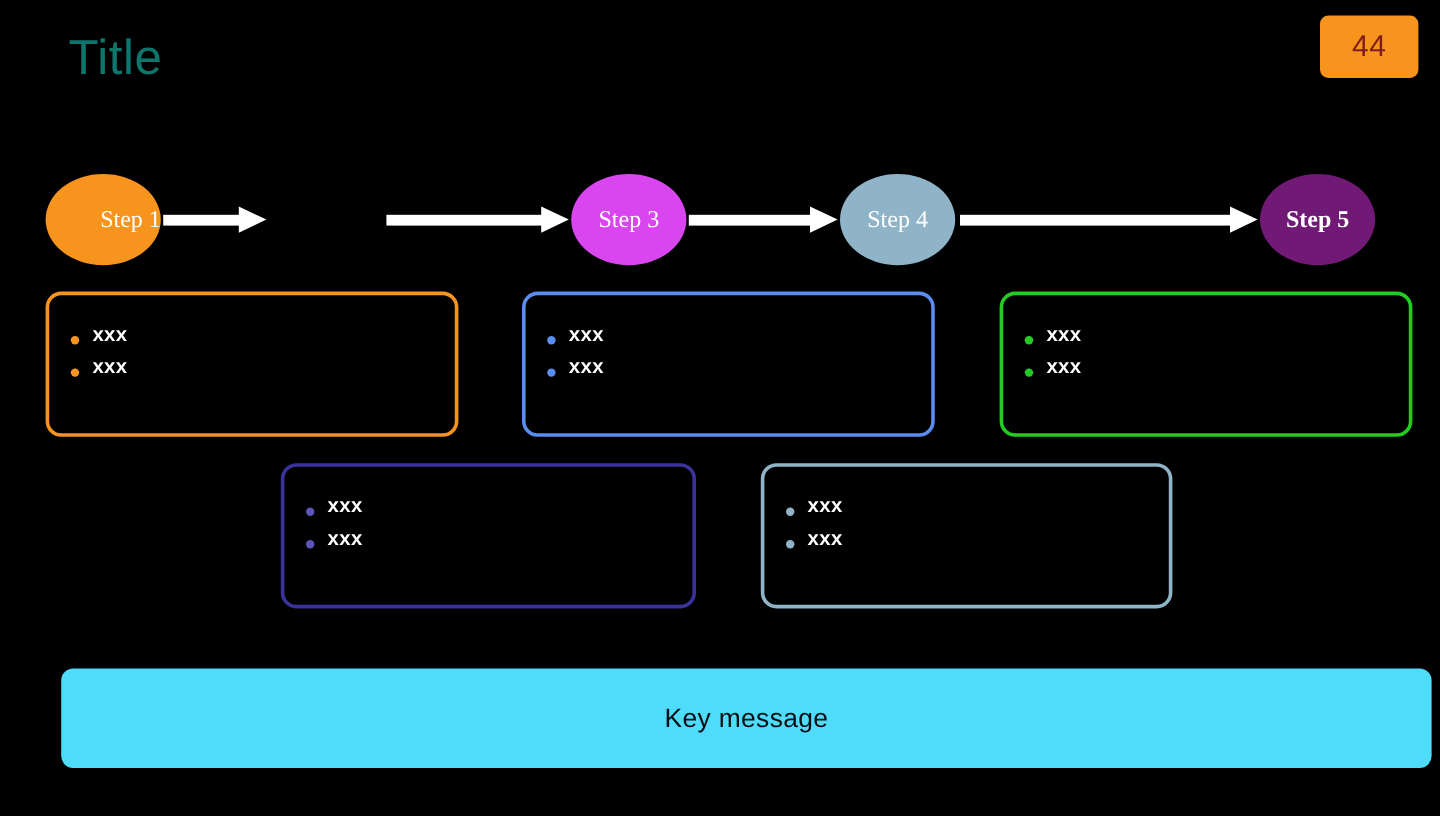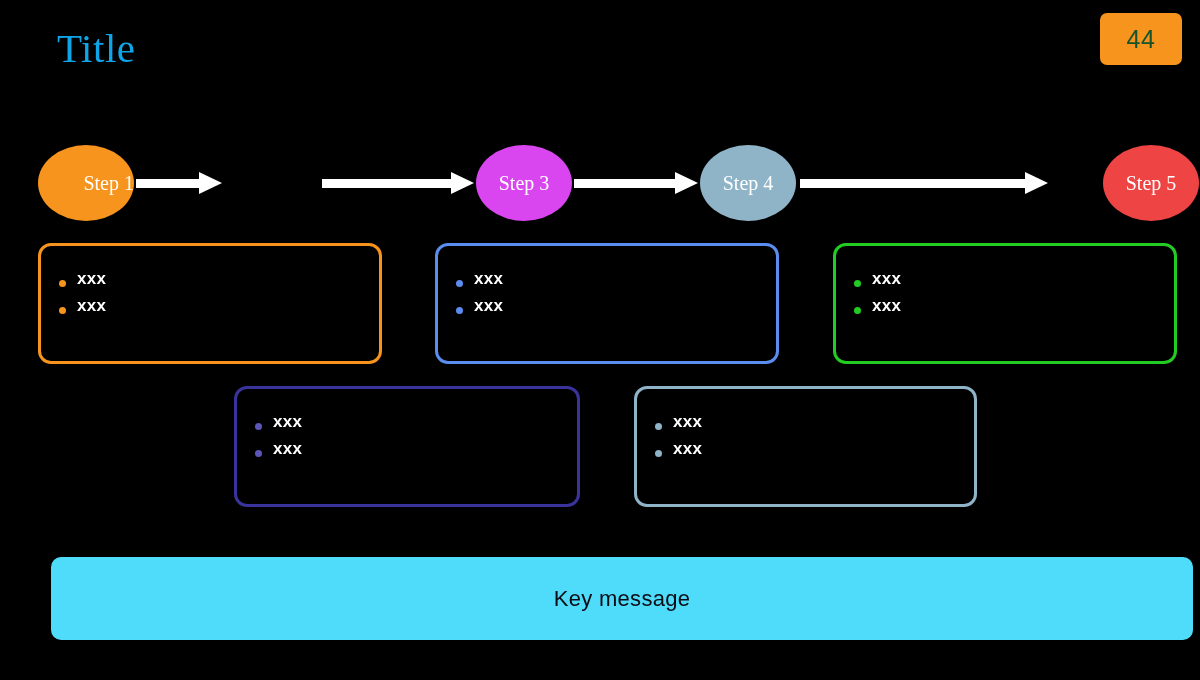--- a/index.html
+++ b/index.html
@@ -24,40 +24,39 @@
     background: #000000;
   }
 
   
   .title {
     position: absolute;
     left: 57px;
     top: 26px;
     font-size: 41px;
     font-weight: 400;
-    color: #0ea5e9;
+    color: #0f766e;
     letter-spacing: 0.5px;
     line-height: 1.1;
     white-space: nowrap;
-    font-family: Liberation Serif, serif;
   }
 
   
   .page-badge {
     position: absolute;
     left: 1100px;
     top: 13px;
     width: 82px;
     height: 52px;
     background: #F7941E;
     border-radius: 7px;
     display: flex;
     align-items: center;
     justify-content: center;
-    color: #14532d;
+    color: #7f1d1d;
     font-size: 25px;
     font-weight: 400;
     letter-spacing: 0.5px;
   }
 
   
   .chain {
     position: absolute;
     left: 0;
     top: 145px;
@@ -185,21 +184,21 @@
       </div>
       <div class="step" style="left: 38px; width: 96px; background: rgb(247, 148, 30); justify-content: flex-end;">
         <span>Step 1</span>
       </div>
       <div class="step" style="left: 476px; width: 96px; background: #d946ef;">
         <span>Step 3</span>
       </div>
       <div class="step" style="left: 700px; width: 96px; background: rgb(143, 179, 199);">
         <span>Step 4</span>
       </div>
-      <div class="step" style="left: 1103px; width: 96px; background: #ef4444;">
+      <div class="step" style="left: 1050px; width: 96px; background: #701a75; font-weight: bold;">
         <span>Step 5</span>
       </div>
     </div>
 
   <div id="boxes-layer">
       <div class="box" style="left: 38px; top: 243px; width: 344px; height: 121px; border-color: rgb(247, 148, 30);">
         <div class="bullet-row">
           <span class="bullet-dot" style="background: rgb(247, 148, 30);"></span>
           <span class="bullet-text">xxx</span>
         </div>

